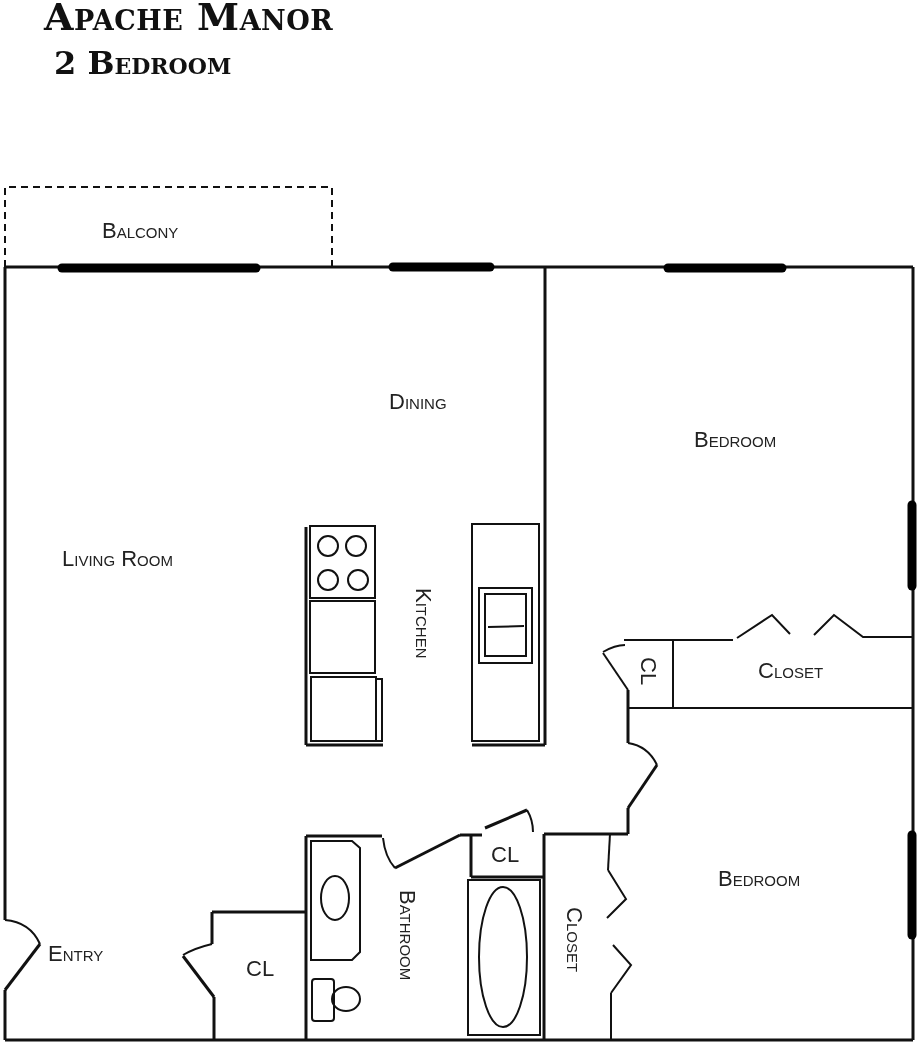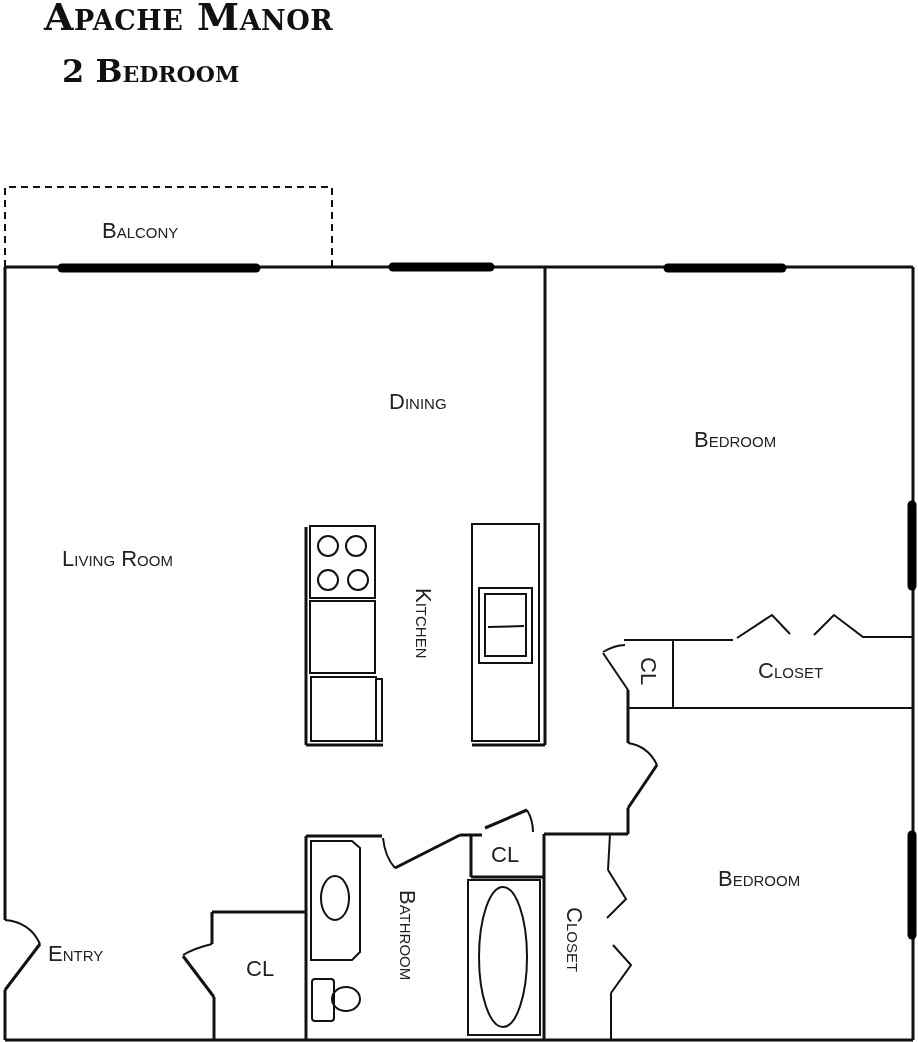--- a/index.html
+++ b/index.html
@@ -6,21 +6,21 @@
     body { width: 918px; height: 1042px; position: relative; overflow: hidden; }
     .title {
       position: absolute; left: 44px; top: -6px;
       font-family: "DejaVu Serif", serif; font-weight: bold;
       font-size: 38px; color: #111; letter-spacing: 0.5px;
       font-variant: small-caps; margin: 0;
     }
     .subtitle {
       position: absolute; left: 54px; top: 44px;
       font-family: "DejaVu Serif", serif;
-      font-size: 32px; color: #111; font-variant: small-caps; margin: 8px; text-align: center;
+      font-size: 32px; color: #111; font-variant: small-caps; margin: 0; text-align: center;
     }
     svg { position: absolute; left: 0; top: 0; }
     svg text {
       font-family: "Liberation Sans", sans-serif;
       font-variant: small-caps; fill: #222; font-size: 22px;
     }
     .wall { stroke: #111; stroke-width: 3; fill: none; }
     .thin { stroke: #111; stroke-width: 2; fill: none; }
     .win { stroke: #000; stroke-width: 9; stroke-linecap: round; }
     .dash { stroke: #111; stroke-width: 2; fill: none; stroke-dasharray: 7 5; }

